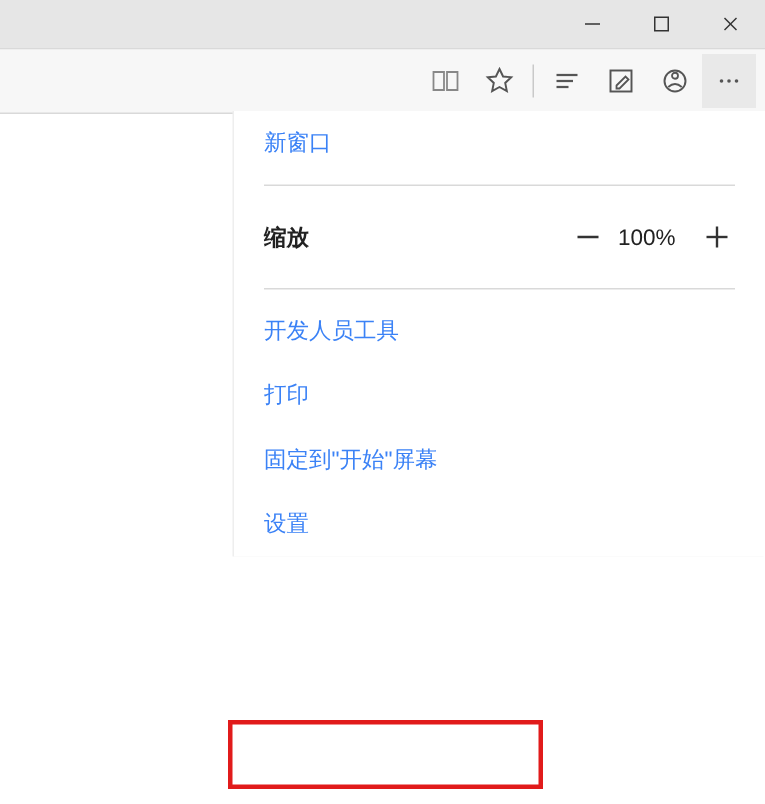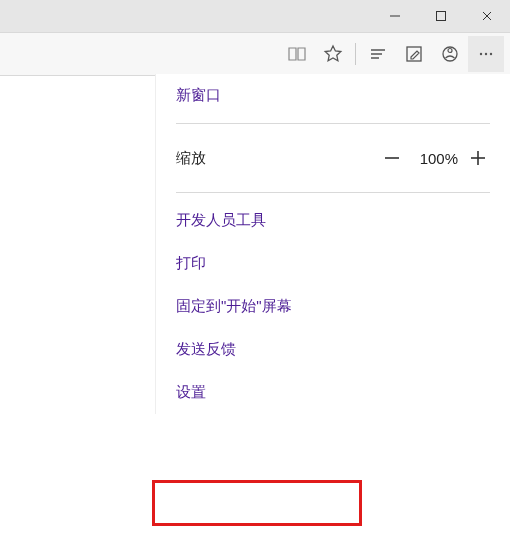--- a/index.html
+++ b/index.html
@@ -57,46 +57,46 @@
     position: absolute;
     top: 74px;
     right: 0;
     width: 354px;
     background: #fff;
     box-shadow: -1px 0 0 #eee;
   }
   .menu .item {
     padding: 12px 20px;
     font-size: 15px;
-    color: #4c1d95;
+    color: #3b82f6;
     display:flex;
   }
   .menu .divider {
     height: 1px;
     background: #d9d9d9;
     margin: 6px 20px;
   }
   .zoom-row {
     display: flex;
     align-items: center;
     padding: 8px 12px 8px 20px;
   }
-  .zoom-row .label { flex: 0 0 auto; font-size:15px; }
+  .zoom-row .label { flex: 0 0 auto; font-size:15px;font-weight:bold; }
   .zoom-row .spacer { flex: 1; }
   .zoom-row .zbtn {
     width: 40px;
     height: 40px;
     display: flex;
     align-items: center;
     justify-content: center;
     color: #333;
   }
   .zoom-row .zval {
     min-width: 46px;
-    text-align: right;
+    text-align: left;
     font-size: 15px;
   }
   .highlight-box {
     position: absolute;
     left: 152px;
     top: 480px;
     width: 210px;
     height: 46px;
     border: 3px solid #e11b1b;
     box-sizing: border-box;
@@ -194,20 +194,17 @@
   <div class="item">
       <span>开发人员工具</span>
     </div>
   <div class="item">
       <span>打印</span>
     </div>
   <div class="item">
       <span>固定到"开始"屏幕</span>
     </div>
   <div class="item">
-      <span>发送反馈</span>
-    </div>
-  <div class="item">
       <span>设置</span>
     </div>
 </div>
 
 <div class="highlight-box"></div>
 
 </body></html>

